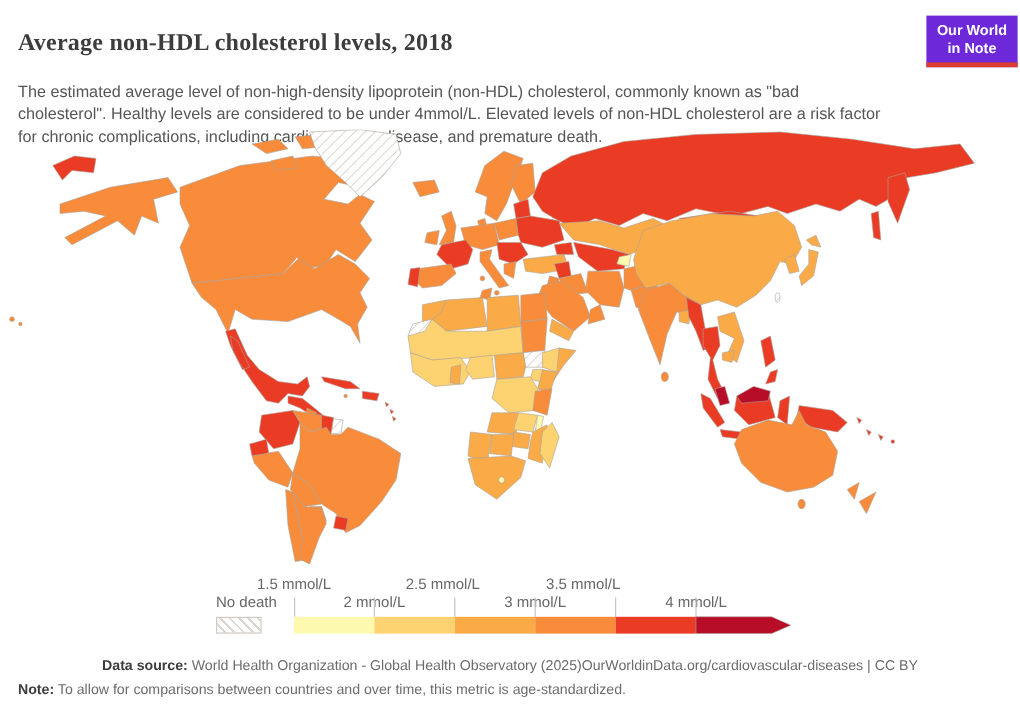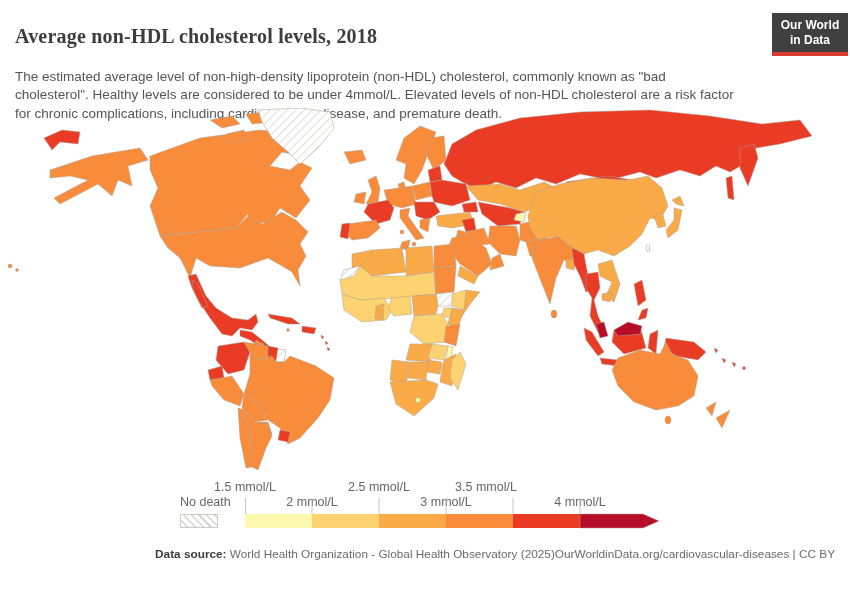--- a/index.html
+++ b/index.html
@@ -16,33 +16,33 @@
   .legend{position:absolute;left:0;top:478px;width:788px;height:58px;font-size:12.5px;color:#666;text-align:right;}
   .legend .lab{position:absolute;white-space:nowrap;}
   .row1{top:2px;} .row2{top:17px;}
   .center{transform:translateX(-50%);}
   .nodata-swatch{position:absolute;left:180px;top:36px;width:38px;height:14px;
      border:1px solid #cfcac4;box-sizing:border-box;
      background:repeating-linear-gradient(45deg,#ffffff,#ffffff 4px,#d9d5d0 4px,#d9d5d0 5.5px);}
   .barsvg{position:absolute;left:245px;top:0;}
   .footer{position:absolute;left:15px;top:547px;width:820px;font-size:11.8px;color:#6b6b6b;}
   .footer b{color:#3c3c3c;}
-  .src-row{display:flex;justify-content:flex-end;}
+  .src-row{display:flex;justify-content:center;}
   .note-row{margin-top:6px;}
   svg path, svg circle, svg ellipse{stroke:#a8a29b;stroke-width:0.5;}
   .tickline{stroke:#c9c5c0;stroke-width:1;}
 </style>
 </head>
 <body>
 
 <h1 class="title">Average non-HDL cholesterol levels, 2018</h1>
 
-<div class="logo" style="background: #404040; border-bottom-color: rgb(220, 59, 50);">
+<div class="logo" style="background: #6d28d9; border-bottom-color: rgb(220, 59, 50);">
   <div>Our World</div>
-  <div>in Data</div>
+  <div>in Note</div>
 </div>
 
 <p class="subtitle">The estimated average level of non-high-density lipoprotein (non-HDL) cholesterol, commonly known as "bad cholesterol". Healthy levels are considered to be under 4mmol/L. Elevated levels of non-HDL cholesterol are a risk factor for chronic complications, including cardiovascular disease, and premature death.</p>
 
 <div class="map-wrap">
 <svg width="850" height="367" viewBox="0 0 850 367">
   <defs>
     <pattern id="hatch" patternUnits="userSpaceOnUse" width="6" height="6" patternTransform="rotate(45)">
       <rect width="6" height="6" fill="#ffffff" stroke="none"></rect>
       <line x1="0" y1="0" x2="0" y2="6" stroke="#d9d5d0" stroke-width="1.6"></line>
@@ -173,21 +173,21 @@
   <path d="M410,254 L428,254 426,272 408,270 Z" fill="#fbaa48"></path>
   <path d="M392,252 L410,254 406,278 390,272 Z" fill="#fbaa48"></path>
   <path d="M390,274 L426,272 438,276 434,290 414,308 396,296 Z" fill="#fbaa48"></path>
   <circle cx="418" cy="292" r="2.5" fill="#fdf9af"></circle>
   <path d="M452,252 L460,244 466,256 458,282 450,270 Z" fill="#fdd271"></path>
 </svg>
 </div>
 
 <div class="legend">
   <span class="lab row1 center" style="left:245px">1.5 mmol/L</span>
-  <span class="lab row1 center" style="left:379px">2.5 mmol/L</span>
+  <span class="lab row1 center" style="left:369px">2.5 mmol/L</span>
   <span class="lab row1 center" style="left:486px">3.5 mmol/L</span>
   <span class="lab row2" style="left:180px">No death</span>
   <span class="lab row2 center" style="left:312px">2 mmol/L</span>
   <span class="lab row2 center" style="left:446px">3 mmol/L</span>
   <span class="lab row2 center" style="left:580px">4 mmol/L</span>
   <div class="nodata-swatch"></div>
   <svg class="barsvg" width="430" height="58" viewBox="0 0 430 58">
     <line class="tickline" x1="0.5" y1="20" x2="0.5" y2="36"></line>
     <line class="tickline" x1="67" y1="20" x2="67" y2="36"></line>
     <line class="tickline" x1="134" y1="20" x2="134" y2="36"></line>
@@ -201,13 +201,16 @@
     <rect x="268" y="36" width="67" height="14" fill="#ea3b24" stroke="none"></rect>
     <path d="M335,36 L398,36 L414,43 L398,50 L335,50 Z" fill="#b70d28" stroke="none"></path>
   </svg>
 </div>
 
 <div class="footer">
   <div class="src-row">
     <span><b>Data source:</b><span> World Health Organization - Global Health Observatory (2025)</span></span>
     <span>OurWorldinData.org/cardiovascular-diseases | CC BY</span>
   </div>
+  <div class="note-row">
+    <b>Note:</b><span> To allow for comparisons between countries and over time, this metric is age-standardized.</span>
+  </div>
 </div>
 
 </body></html>

